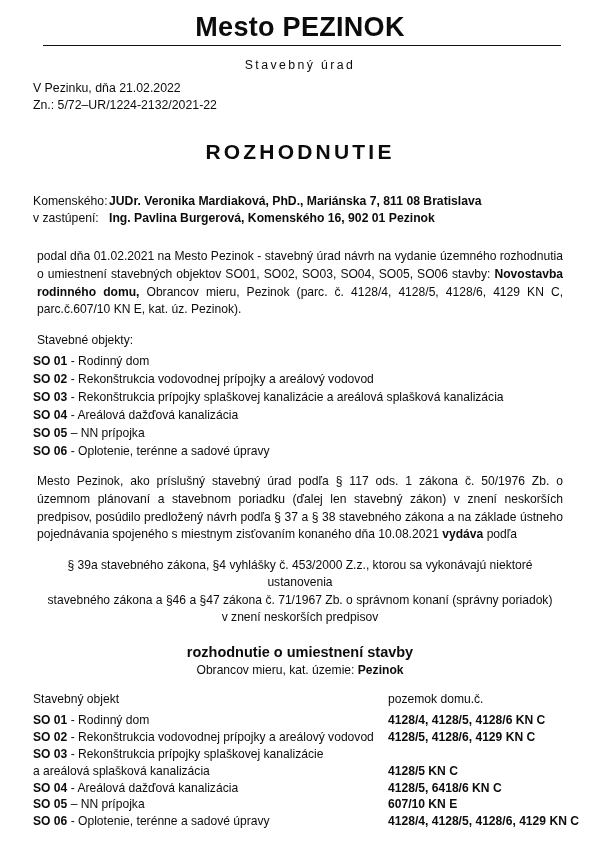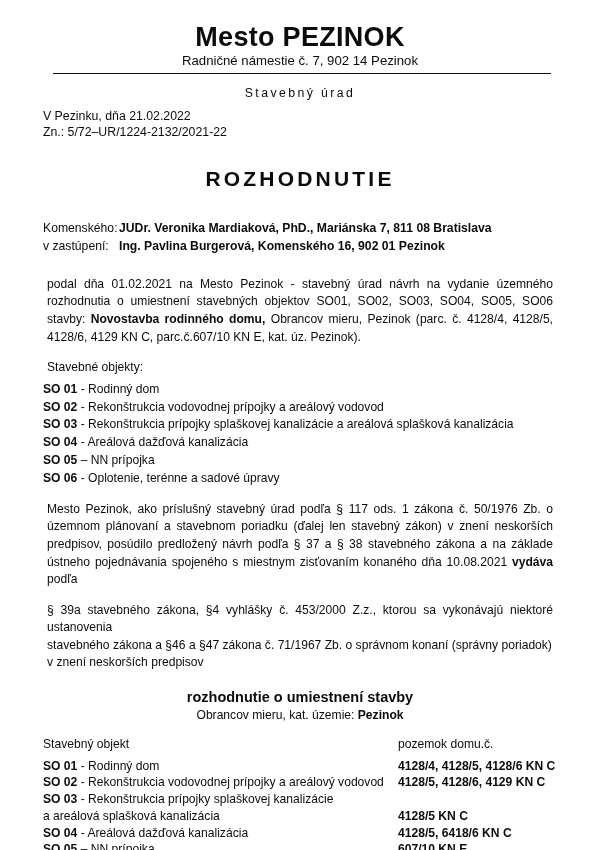--- a/index.html
+++ b/index.html
@@ -14,21 +14,21 @@
     overflow: hidden;
     font-family: "Liberation Sans", sans-serif;
     color: #0c0c0c;
     -webkit-font-smoothing: antialiased;
   }
 
   .page {
     position: relative;
     width: 600px;
     height: 694px;
-    padding: 16px;
+    padding: 6px;
     box-sizing: border-box;
   }
 
   
   .letterhead { text-align: center; padding-top: 7px; }
   .org-title {
     font-size: 27px;
     font-weight: bold;
     letter-spacing: 0.3px;
     line-height: 1.05;
@@ -77,21 +77,21 @@
 
   
   .para {
     margin: 13px 31px 0 31px;
     font-size: 12.1px;
     line-height: 1.45;
     text-align: justify;
   }
   .para.first { margin-top: 21px; }
   .para.nojust { text-align: left; }
-  .para.center { }
+  .para.center { text-align: center; }
   b, .b { font-weight: bold; text-align: center; }
 
   
   .so-list {
     margin: 4px 0 0 27px;
     font-size: 12.1px;
     line-height: 1.48;
   }
   .so-list .so-code { font-weight: bold; }
 
@@ -128,21 +128,20 @@
   .so-code { font-weight: bold; }
   .indent-sub { padding-left: 32px; }
 </style>
 </head>
 <body>
 
 <div class="page">
 
   <div class="letterhead">
     <div class="org-title">Mesto PEZINOK</div>
-    <div class="org-address">Radničné námestie č. 7, 902 14 Pezinok</div>
     <hr class="rule">
     <div class="dept">Stavebný úrad</div>
   </div>
 
   <div class="refblock">
     <div>V Pezinku, dňa 21.02.2022</div>
     <div>Zn.: 5/72–UR/1224-2132/2021-22</div>
   </div>
 
   <div class="doc-heading">ROZHODNUTIE</div>

